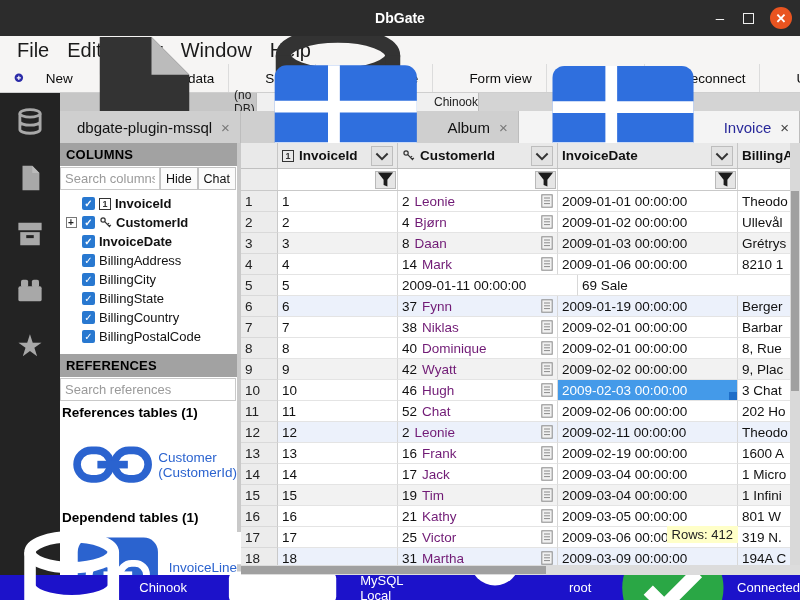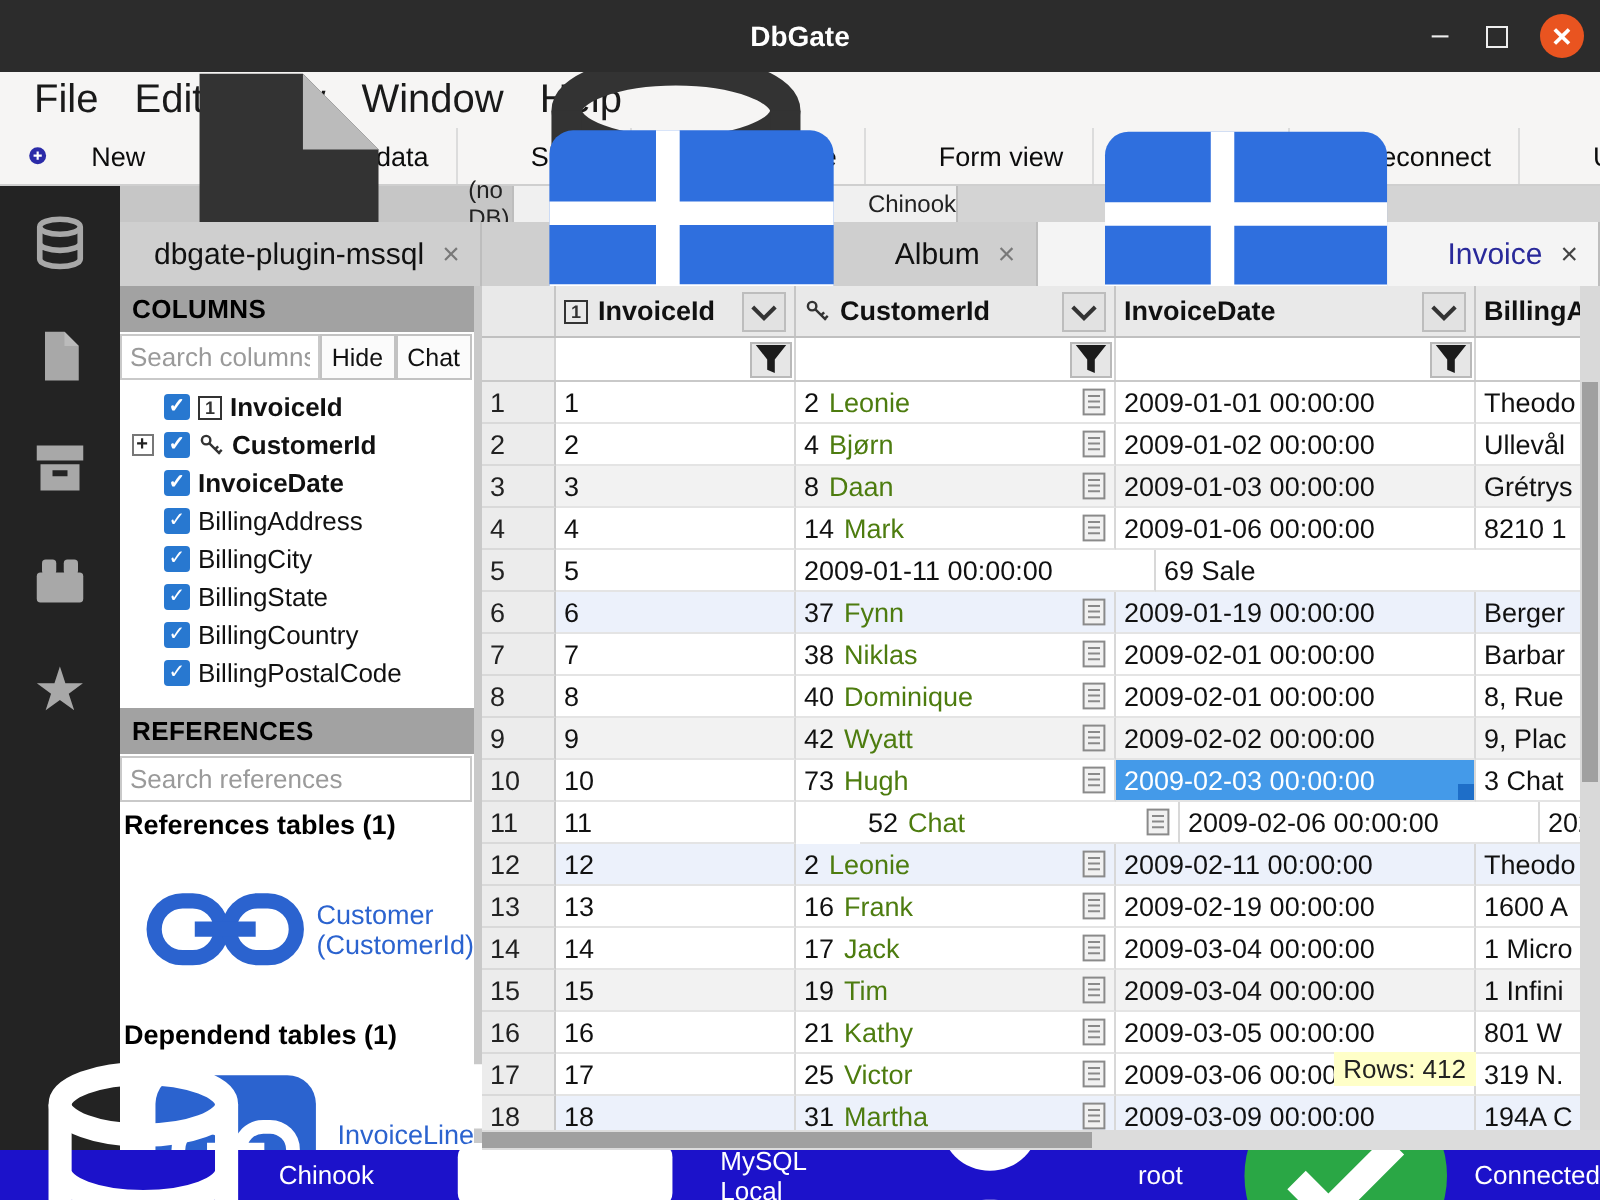--- a/index.html
+++ b/index.html
@@ -87,21 +87,21 @@
   .filter-input { flex:1 1 auto; min-width:0; height:18px; border:none; outline:none; font-size:12px; padding:0 3px; }
   .funnel-btn { width:21px; height:18px; background:#e6e6e6; border:1px solid #b9b9b9; display:flex; align-items:center; justify-content:center; flex:0 0 auto; }
   .funnel-btn svg { width:11px; height:11px; }
   .g-rows { flex:1 1 auto; overflow:hidden; }
   .g-row { display:flex; height:21px; }
   .g-row .c { border-right:1px solid #d8d8d8; border-bottom:1px solid #e4e4e4; display:flex; align-items:center; padding:0 4px; font-size:13.5px; overflow:hidden; white-space:nowrap; background:inherit; }
   .g-row { background:#fff; }
   .g-row.stripe { background:#f2f2f2; }
   .g-row.stripe-blue { background:#ecf1fb; }
   .rownum { background:#ececec !important; border-right:1px solid #c9c9c9 !important; border-bottom:1px solid #d9d9d9 !important; color:#222; }
-  .cust-name { color:#4d7c0f; margin-left:5px; }
+  .cust-name { color:#701a75; margin-left:5px; }
   .c .sp { flex:1 1 auto; }
   .form-ic { width:12px; height:14px; flex:0 0 auto; }
   .c.sel { background:#449ae9 !important; color:#fff; position:relative; }
   .sel-handle { position:absolute; right:0; bottom:0; width:8px; height:8px; background:#1e6ec8; }
   .rows-badge { position:absolute; right:62px; bottom:32px; background:#ffffc8; color:#222; font-size:13px; padding:1px 5px; }
   .vscroll { position:absolute; top:0; right:0; width:10px; bottom:10px; background:#d9d9d9; }
   .vthumb { position:absolute; top:48px; left:1px; right:1px; height:200px; background:#a0a0a0; }
   .hscroll { height:10px; background:#dcdcdc; flex:0 0 auto; position:relative; }
   .hthumb { position:absolute; left:0; top:1px; bottom:1px; width:305px; background:#a0a0a0; }
 
@@ -631,37 +631,37 @@
                     </svg>
                   </span>
                 </div>
                 <div class="c" style="width: 180px; flex: 0 0 auto;">2009-02-02 00:00:00</div>
                 <div class="c" style="flex: 1 1 auto; min-width: 0px; border-right: none;">9, Plac</div>
               </div>
               <div class="g-row">
                 <div class="c rownum" style="width: 37px; flex: 0 0 auto;">10</div>
                 <div class="c" style="width: 120px; flex: 0 0 auto;">10</div>
                 <div class="c" style="width: 160px; flex: 0 0 auto;">
-                  <span>73</span>
+                  <span>46</span>
                   <span class="cust-name">Hugh</span>
                   <span class="sp"></span>
                   <span class="form-ic" style="display: inline-flex;">
                     <svg viewBox="0 0 12 14" style="width: 100%; height: 100%;">
                       <rect x="0.8" y="0.8" width="10.4" height="12.4" fill="#f1f1f1" stroke="#8a8a8a"></rect>
                       <path d="M3 4h6M3 6.8h6M3 9.6h6" stroke="#8a8a8a"></path>
                     </svg>
                   </span>
                 </div>
                 <div class="c sel" style="width: 180px; flex: 0 0 auto;">2009-02-03 00:00:00<div class="sel-handle"></div></div>
                 <div class="c" style="flex: 1 1 auto; min-width: 0px; border-right: none;">3 Chat</div>
               </div>
               <div class="g-row">
                 <div class="c rownum" style="width: 37px; flex: 0 0 auto;">11</div>
                 <div class="c" style="width: 120px; flex: 0 0 auto;">11</div>
-                <div class="c" style="width: 160px; flex: 0 0 auto; margin-left: 32px;">
+                <div class="c" style="width: 160px; flex: 0 0 auto;">
                   <span>52</span>
                   <span class="cust-name">Chat</span>
                   <span class="sp"></span>
                   <span class="form-ic" style="display: inline-flex;">
                     <svg viewBox="0 0 12 14" style="width: 100%; height: 100%;">
                       <rect x="0.8" y="0.8" width="10.4" height="12.4" fill="#f1f1f1" stroke="#8a8a8a"></rect>
                       <path d="M3 4h6M3 6.8h6M3 9.6h6" stroke="#8a8a8a"></path>
                     </svg>
                   </span>
                 </div>

